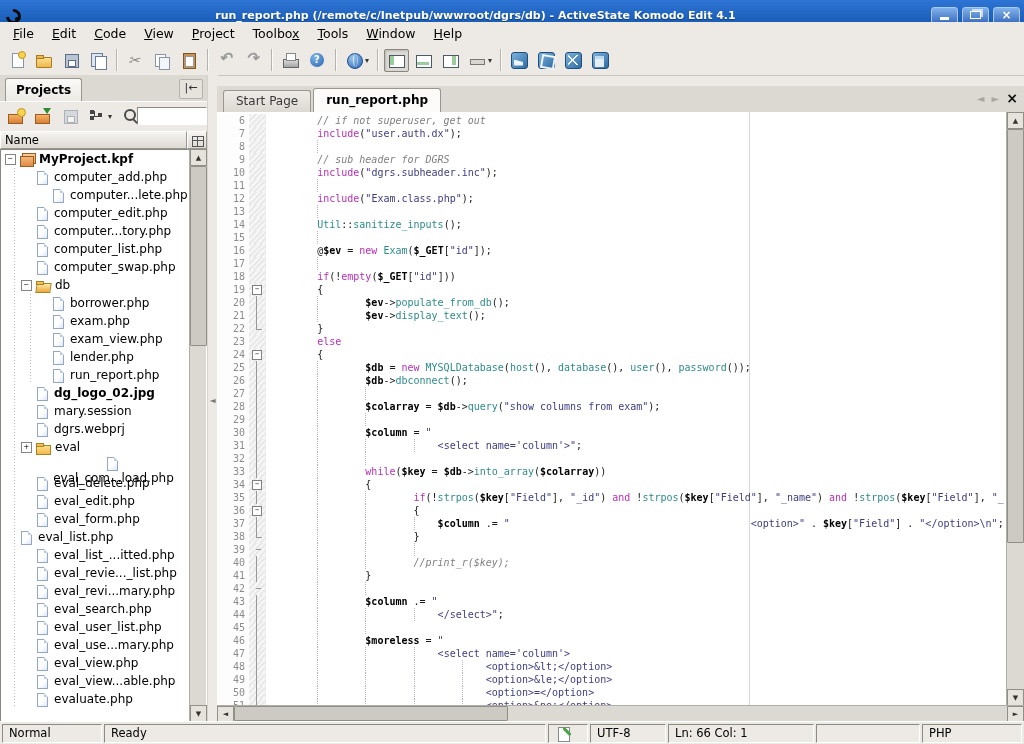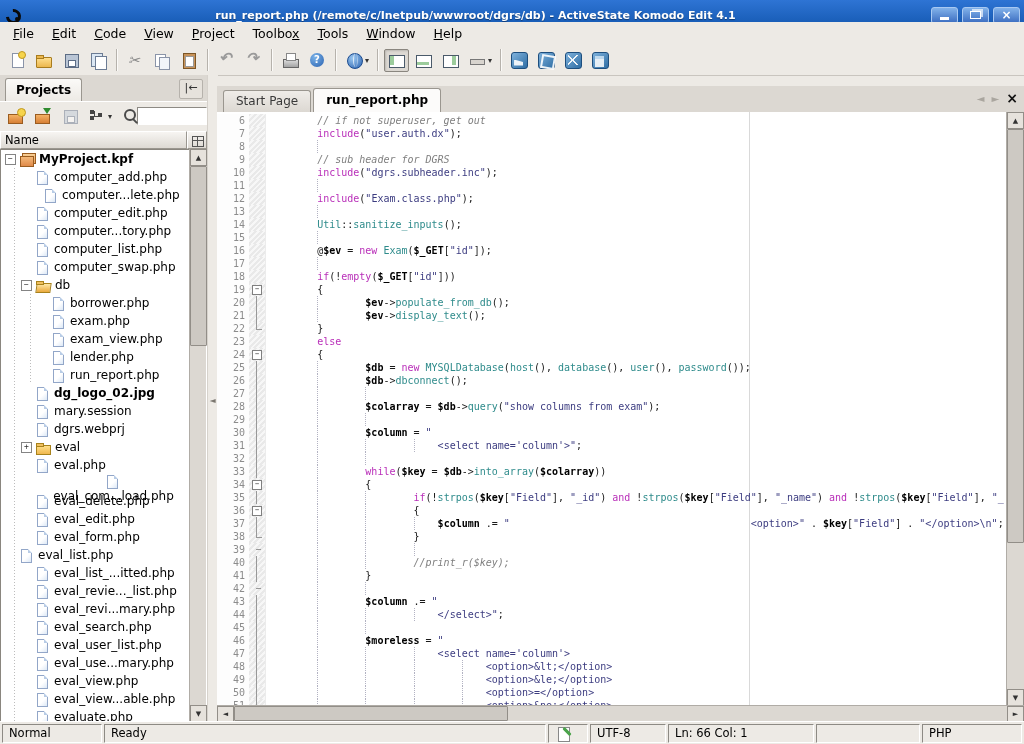--- a/index.html
+++ b/index.html
@@ -322,21 +322,21 @@
         <div class="tree-row lv0" style="padding-left: 4px;">
           <span class="exp">−</span>
           <i class="ti ti-project-icon-a"></i>
           <span class="tree-label b">MyProject.kpf</span>
         </div>
         <div class="tree-row lv1" style="padding-left: 20px;">
           <span class="exp-sp"></span>
           <i class="ti ti-file-icon-a"></i>
           <span class="tree-label">computer_add.php</span>
         </div>
-        <div class="tree-row lv1" style="padding-left: 28px; text-align: center;">
+        <div class="tree-row lv1" style="padding-left: 36px; text-align: center;">
           <span class="exp-sp"></span>
           <i class="ti ti-file-icon-a"></i>
           <span class="tree-label">computer...lete.php</span>
         </div>
         <div class="tree-row lv1" style="padding-left: 20px;">
           <span class="exp-sp"></span>
           <i class="ti ti-file-icon-a"></i>
           <span class="tree-label">computer_edit.php</span>
         </div>
         <div class="tree-row lv1" style="padding-left: 20px;">
@@ -396,25 +396,20 @@
         </div>
         <div class="tree-row lv1" style="padding-left: 20px;">
           <span class="exp-sp"></span>
           <i class="ti ti-file-icon-a"></i>
           <span class="tree-label">dgrs.webprj</span>
         </div>
         <div class="tree-row lv1" style="padding-left: 20px;">
           <span class="exp">+</span>
           <i class="ti ti-folder-icon-a"></i>
           <span class="tree-label">eval</span>
-        </div>
-        <div class="tree-row lv1" style="padding-left: 20px;">
-          <span class="exp-sp"></span>
-          <i class="ti ti-file-icon-a"></i>
-          <span class="tree-label">eval.php</span>
         </div>
         <div class="tree-row lv1" style="padding-left: 20px; flex-direction: column;">
           <span class="exp-sp"></span>
           <i class="ti ti-file-icon-a"></i>
           <span class="tree-label">eval_com...load.php</span>
         </div>
         <div class="tree-row lv1" style="padding-left: 20px;">
           <span class="exp-sp"></span>
           <i class="ti ti-file-icon-a"></i>
           <span class="tree-label">eval_delete.php</span>

